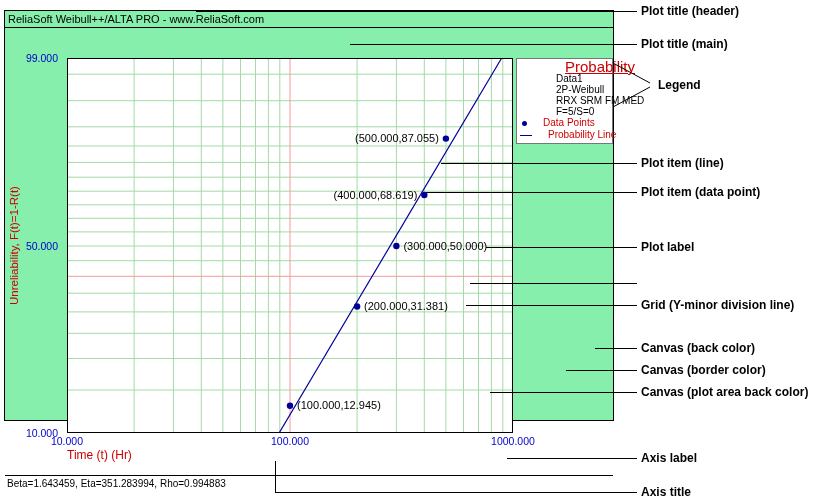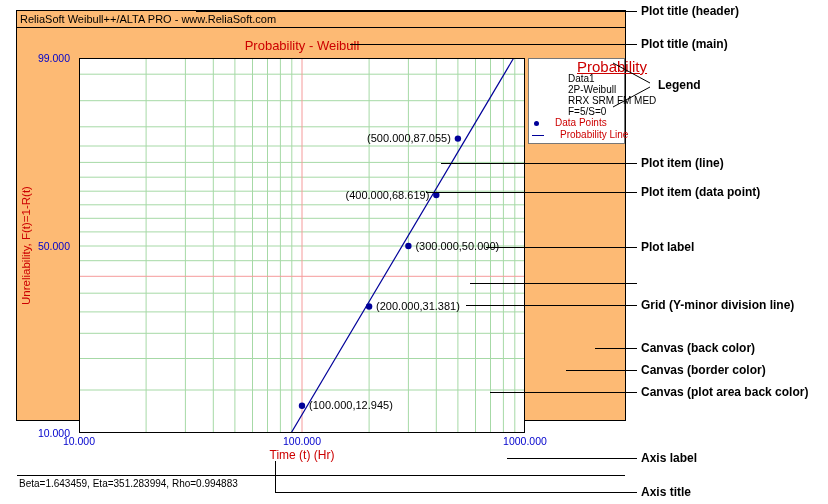--- a/index.html
+++ b/index.html
@@ -2,36 +2,36 @@
 <html style="--red: #cc0000; --blue: #0000cc; --navy: #000099; --black: #000000;"><head>
 <meta charset="utf-8">
 <style>
   :root{
     --red:#cc0000; --blue:#0000cc; --navy:#000099; --black:#000000;
   }
   html,body{margin:0;padding:0;background:#fff;}
   body{font-family:"Liberation Sans", sans-serif;}
   .stage{position:relative;width:828px;height:504px;background:#fff;overflow:hidden;}
 
-  .window{position:absolute;left:16px;top:10px;width:610px;height:411px;
-    border:1px solid #000;background:#fdba74;box-sizing:border-box;}
+  .window{position:absolute;left:4px;top:10px;width:610px;height:411px;
+    border:1px solid #000;background:#86efac;box-sizing:border-box;}
   .window > div, .window > svg{position:absolute;}
 
   .hdr{left:3px;top:2px;font-size:11px;color:var(--black);white-space:nowrap;}
   .hdr-sep{left:0;top:16px;width:100%;height:1px;background:#000;}
   .main-title{left:62px;top:27px;width:446px;text-align:center;font-size:13px;color:var(--red);}
 
   .canvas{left:62px;top:47px;width:446px;height:375px;}
   #plot-svg text{font-family:"Liberation Sans", sans-serif;}
 
   .ytick{left:16px;width:42px;text-align:center;color:var(--blue);font-size:10.5px;line-height:12px;}
   .yt0{top:41px}.yt1{top:229px}.yt2{top:416px}
   .xtick{top:424px;width:80px;text-align:center;color:var(--blue);font-size:10.5px;line-height:12px;}
   .xt0{left:22px}.xt1{left:245px}.xt2{left:468px}
-  .xtitle{left:62px;top:437px;width:446px;text-align:center;color:var(--red);font-size:12px;}
+  .xtitle{left:62px;top:437px;width:446px;color:var(--red);font-size:12px;}
   .ytitle{left:2px;top:47px;height:375px;width:15px;writing-mode:vertical-rl;transform:rotate(180deg);
     text-align:center;color:var(--red);font-size:11.5px;line-height:15px;white-space:nowrap;}
 
   .legend{left:511px;top:47px;width:97px;border:1px solid #777;background:#fff;
     padding:2px 3px;box-sizing:border-box;}
   .lg-title{font-size:15px;line-height:12px;color:var(--red);text-decoration:underline;padding-left:45px;}
   .lg-item{font-size:10px;line-height:11px;color:var(--black);white-space:nowrap;padding-left:36px;}
   .lg-series{font-size:10px;line-height:12px;color:var(--red);display:flex;align-items:center;gap:16px;white-space:nowrap;}
   .mk-dot{width:5px;height:5px;border-radius:50%;background:var(--navy);display:inline-block;margin-left:2px;flex:none;}
   .mk-line{width:12px;height:1px;background:var(--navy);display:inline-block;flex:none;}
@@ -46,21 +46,20 @@
   .ann-legend{left:658px;}
 </style>
 </head>
 <body>
 
 <div class="stage">
 
   <div class="window">
     <div class="hdr">ReliaSoft Weibull++/ALTA PRO - www.ReliaSoft.com</div>
     <div class="hdr-sep"></div>
-    <div class="main-title">Probability - Weibull</div>
 
     <div class="ytitle">Unreliability, F(t)=1-R(t)</div>
 
     <svg id="plot-svg" class="canvas" viewBox="0 0 446 375" width="446" height="375">
         <rect x="0" y="0" width="446" height="375" fill="#ffffff"></rect>
         <line x1="67.1" y1="0" x2="67.1" y2="375" stroke="#a6d9a6" stroke-width="1"></line>
         <line x1="106.4" y1="0" x2="106.4" y2="375" stroke="#a6d9a6" stroke-width="1"></line>
         <line x1="134.3" y1="0" x2="134.3" y2="375" stroke="#a6d9a6" stroke-width="1"></line>
         <line x1="155.9" y1="0" x2="155.9" y2="375" stroke="#a6d9a6" stroke-width="1"></line>
         <line x1="173.5" y1="0" x2="173.5" y2="375" stroke="#a6d9a6" stroke-width="1"></line>

